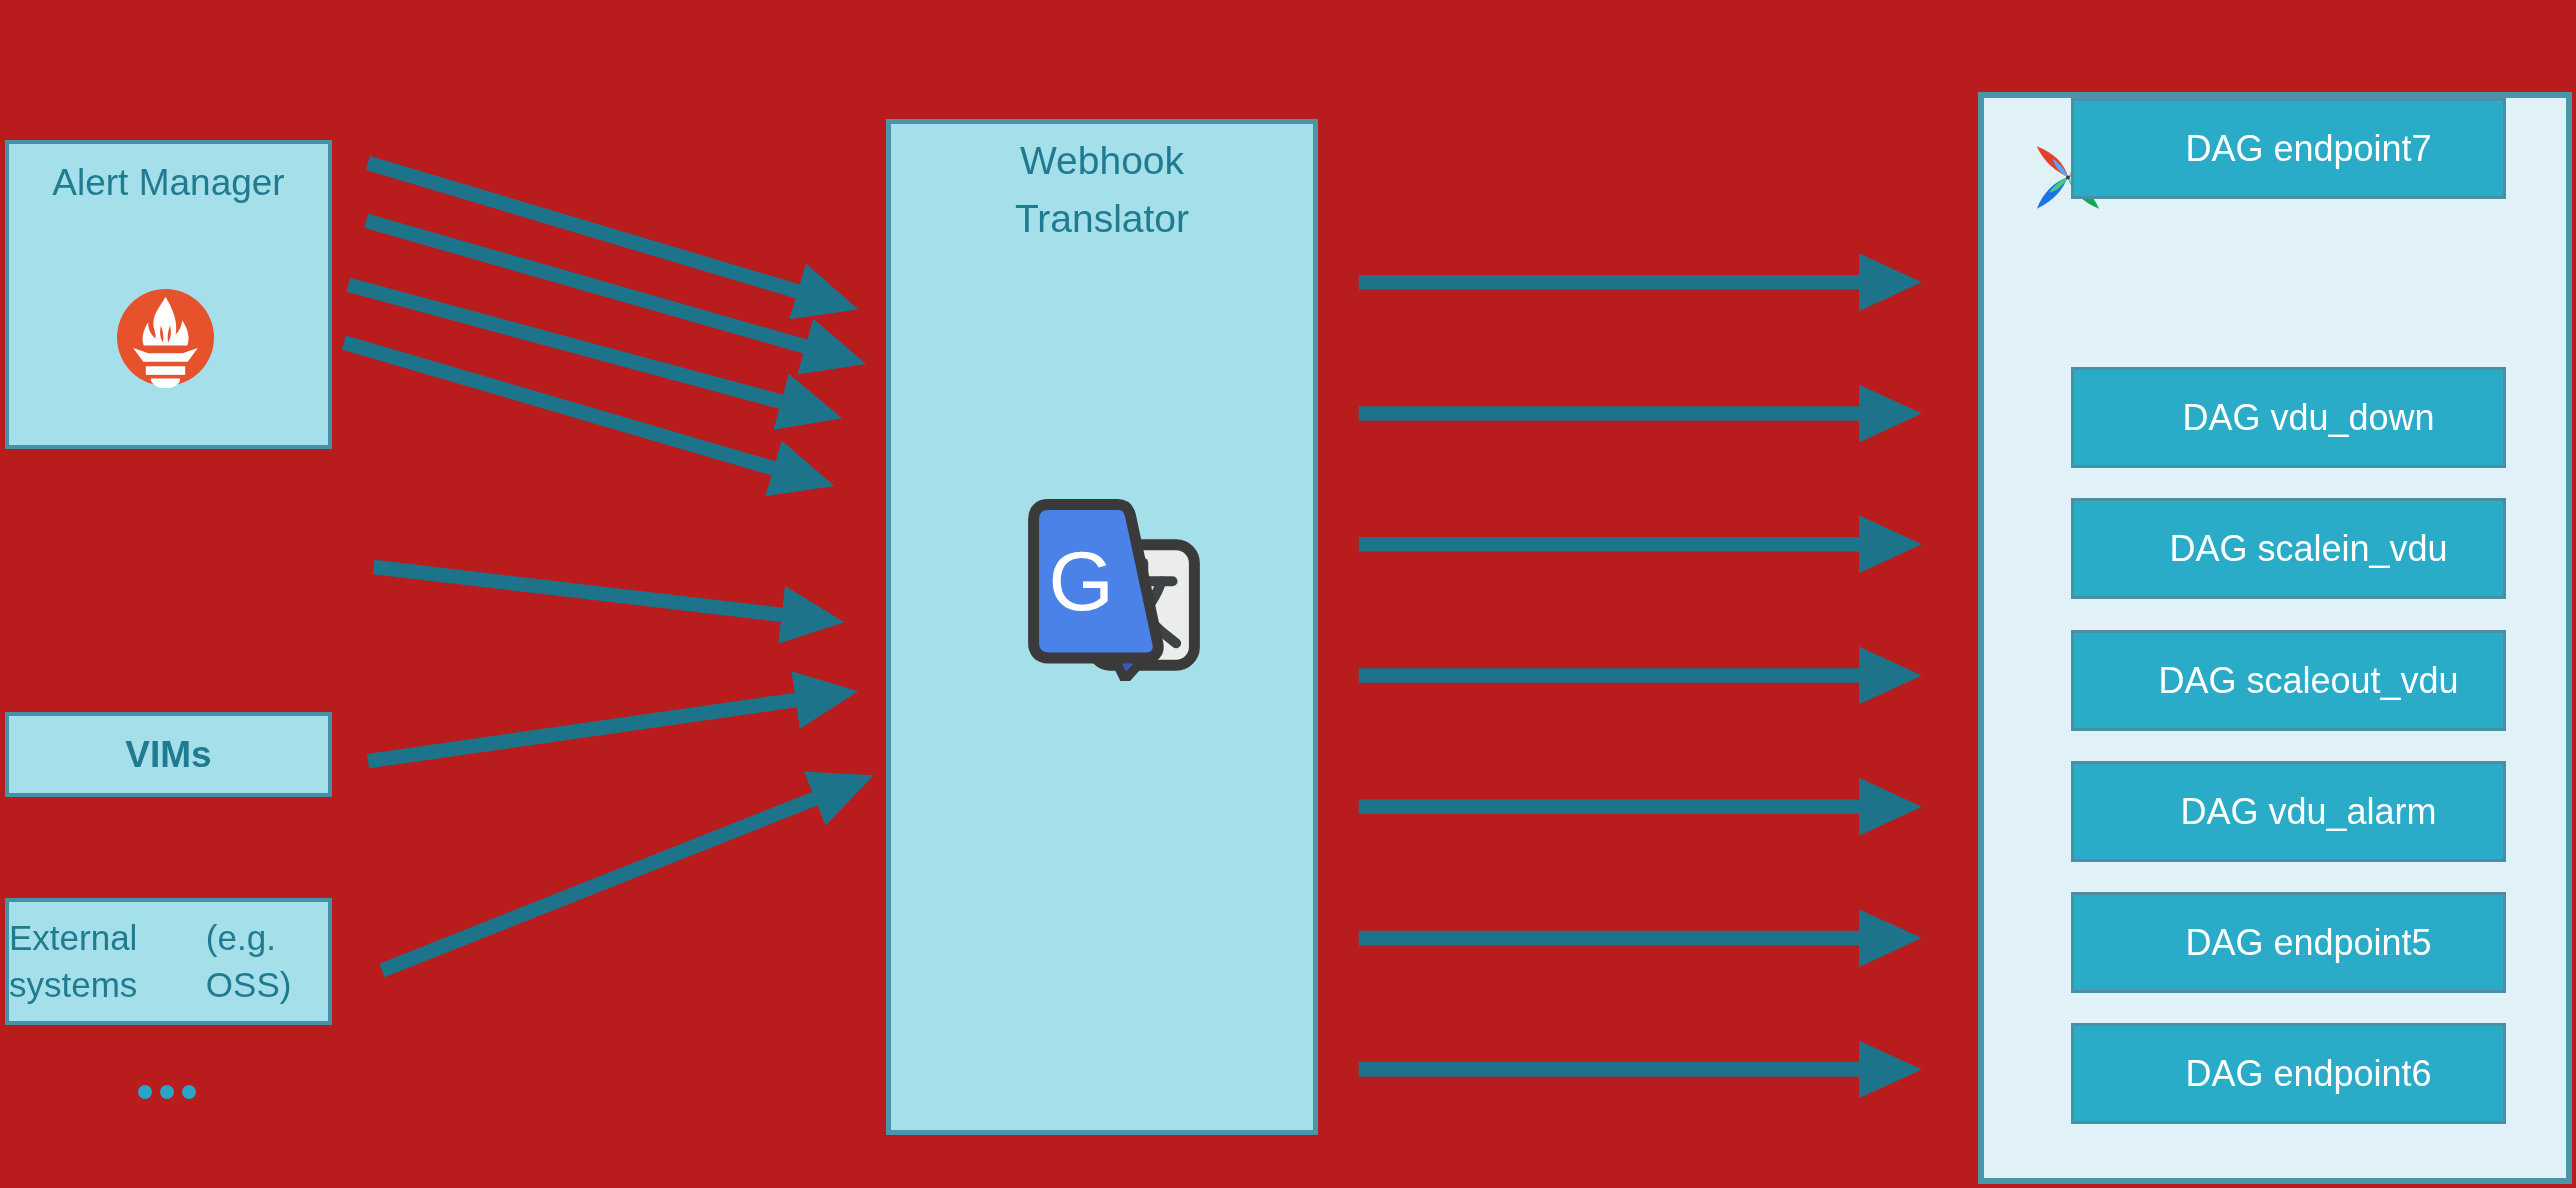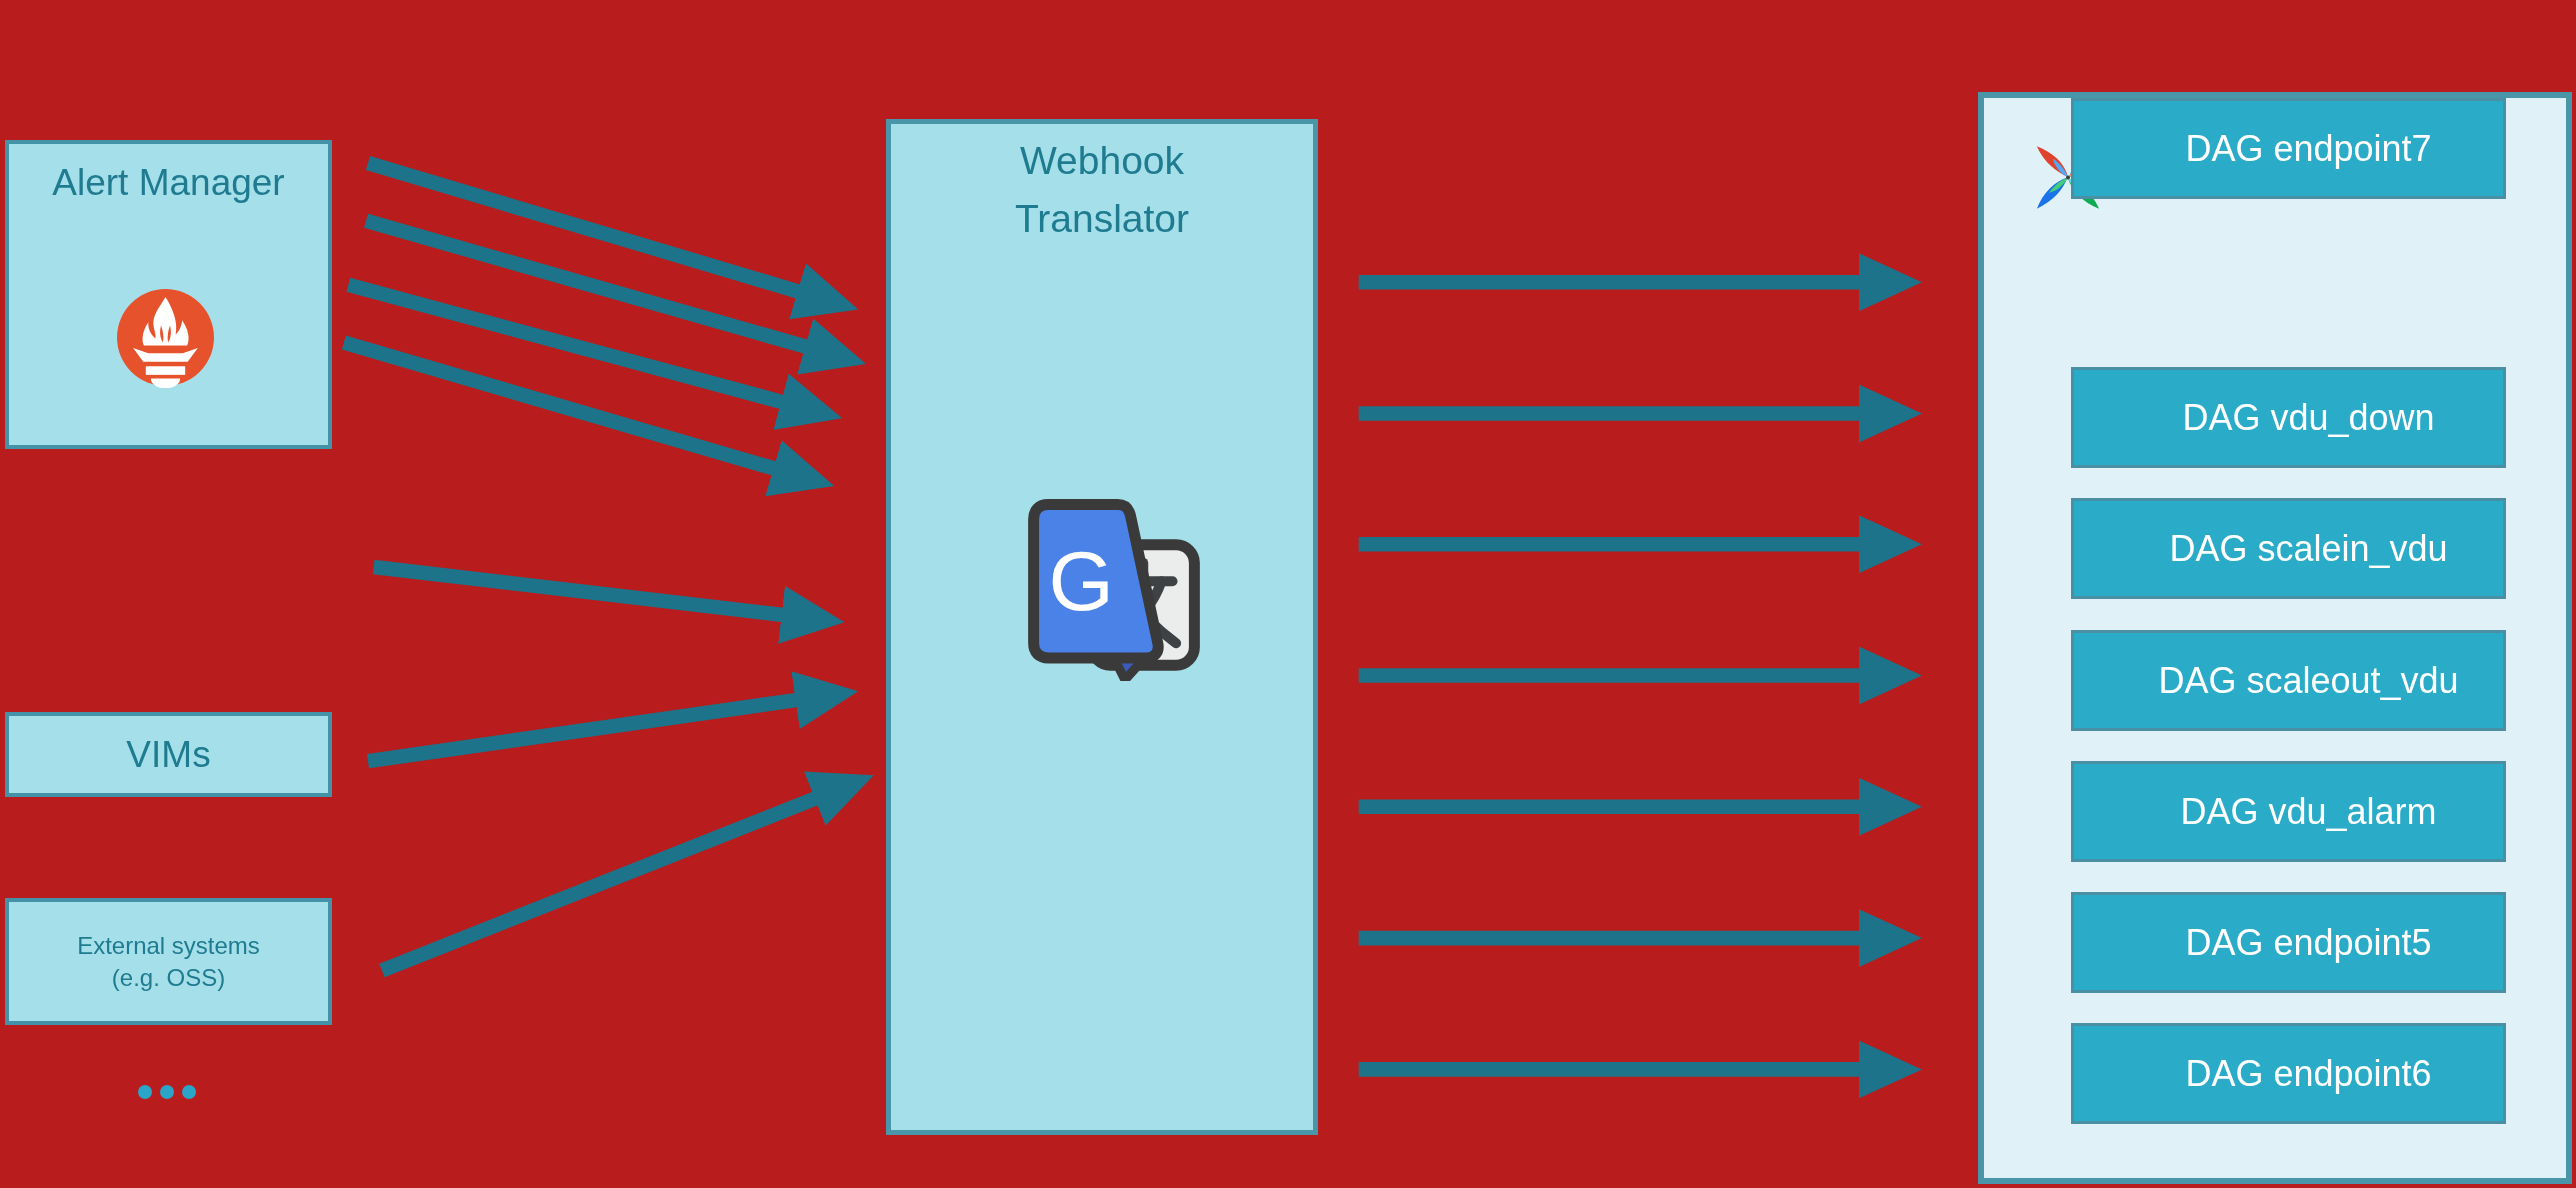--- a/index.html
+++ b/index.html
@@ -7,22 +7,22 @@
           font-family:"Liberation Sans",sans-serif;}
 
   
   .box{position:absolute;background:#a5dfe9;border:4.4px solid #4392a7;box-sizing:border-box;
        color:#1f7b90;}
   #alert-manager{left:5px;top:140px;width:327px;height:309px;}
   .am-label{margin-top:18px;text-align:center;font-size:37px;}
   .prom-icon{position:absolute;left:106px;top:143px;width:101px;height:101px;}
 
   #xnfs{left:5px;top:527px;width:327px;height:82px;display:flex;align-items:center;justify-content:center;font-size:37px;}
-  #vims{left:5px;top:712px;width:327px;height:85px;display:flex;align-items:center;justify-content:center;font-size:37px;}
-  #ext{left:5px;top:898px;width:327px;height:127px;display:flex;flex-direction:column;align-items:center;justify-content:center;font-size:24px;line-height:1.32;}
+  #vims{left:5px;top:712px;width:327px;height:85px;display:flex;align-items:center;justify-content:center;font-size:37px;font-weight:bold;}
+  #ext{left:5px;top:898px;width:327px;height:127px;display:flex;flex-direction:row;align-items:center;justify-content:center;font-size:35px;line-height:1.32;}
 
   .dots{position:absolute;left:138px;top:1085px;display:flex;gap:8.2px;}
   .dots .dot{width:14px;height:14px;border-radius:50%;background:#2aa5c8;}
 
   #webhook{left:886px;top:119px;width:432px;height:1016px;border-width:5px;border-color:#4a96a9;}
   .wh-title{padding-top:7.6px;text-align:center;font-size:39px;line-height:58px;}
   .gt-icon{position:absolute;left:128px;top:372px;width:190px;height:185px;}
 
   
   #airflow{position:absolute;left:1978px;top:92px;width:594px;height:1092px;box-sizing:border-box;

